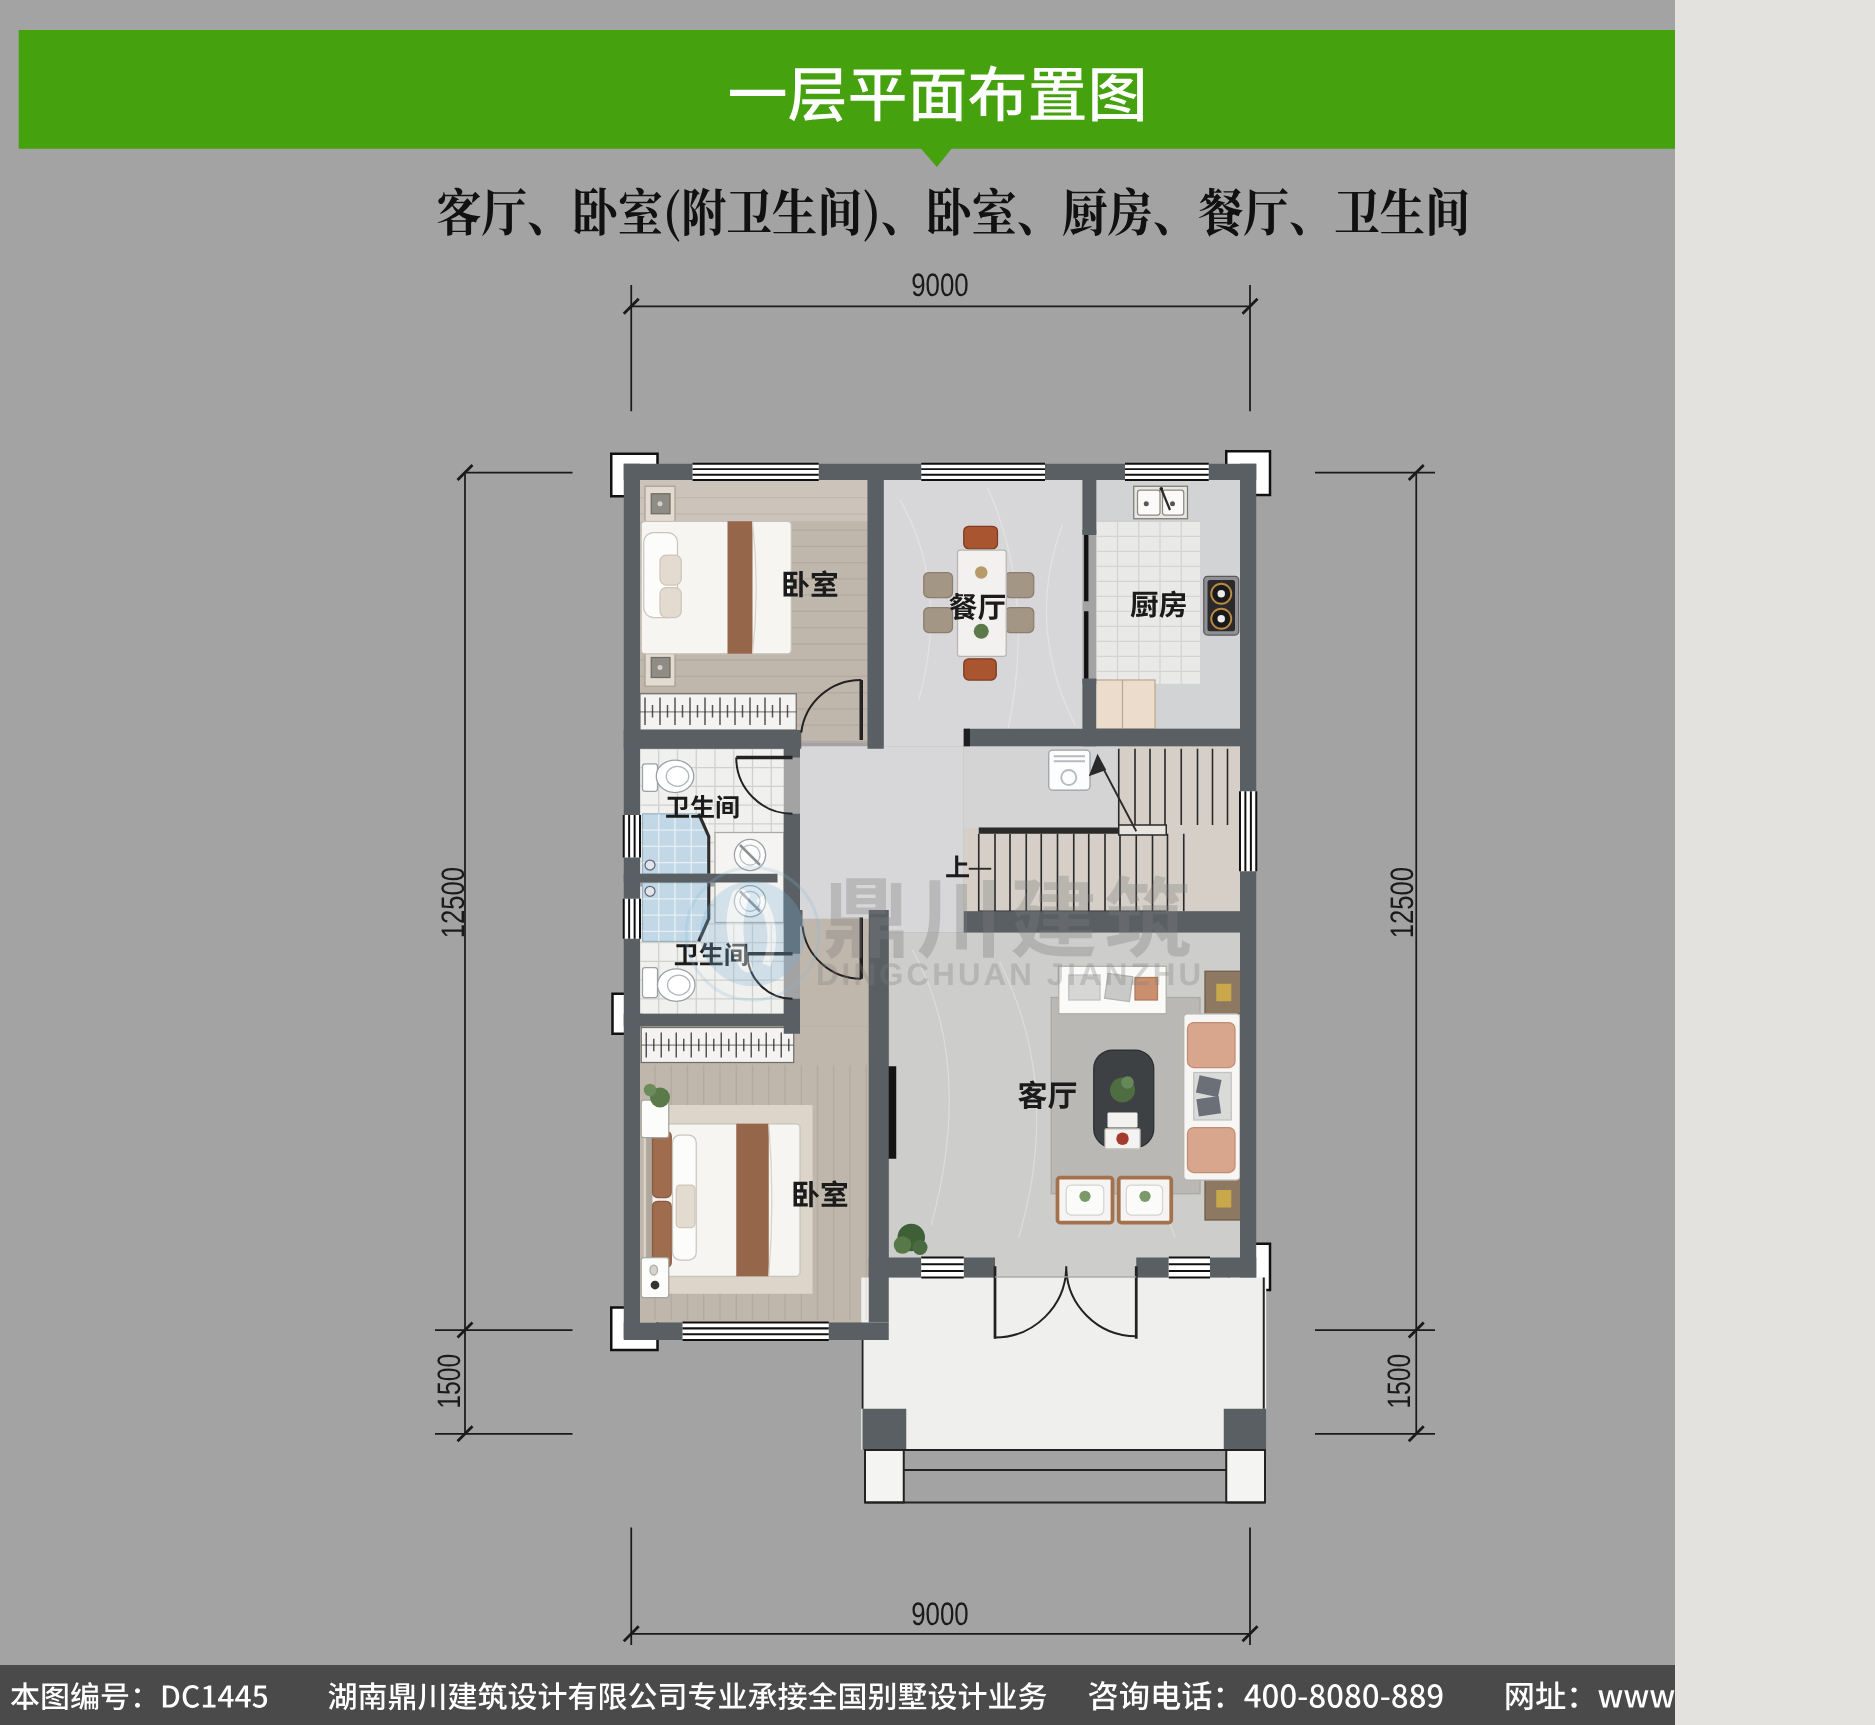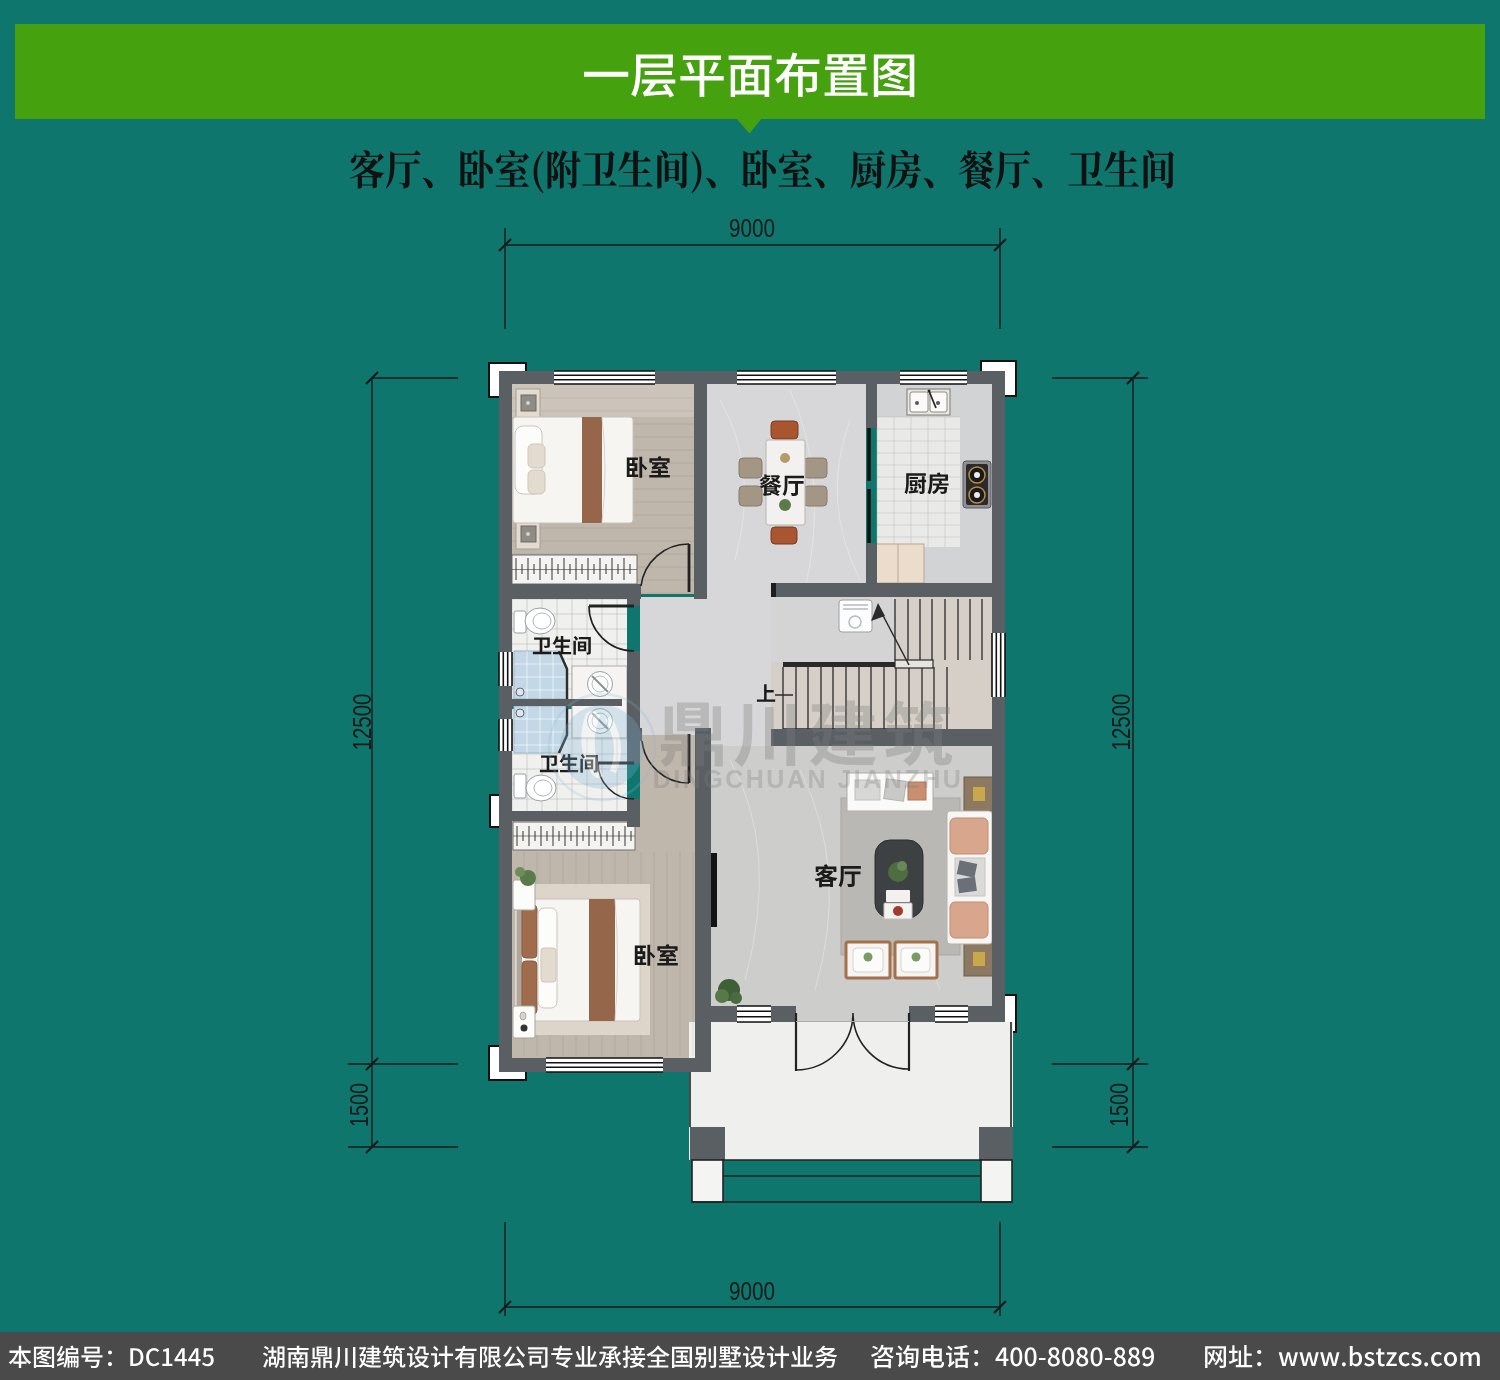--- a/index.html
+++ b/index.html
@@ -1,15 +1,15 @@
 <!DOCTYPE html>
 <html><head><meta charset="utf-8">
 <style>
 html,body{margin:0;padding:0;background:#e4e2de;}
-.page{position:relative;width:1500px;height:1380px;background:#0f766e;overflow:hidden;font-family:"Liberation Sans",sans-serif;}
+.page{position:relative;width:1340px;height:1380px;background:#a3a3a3;overflow:hidden;font-family:"Liberation Sans",sans-serif;}
 </style></head>
 <body>
 <div class="page">
 <svg width="1500" height="1380" viewBox="0 0 1500 1380" style="position:absolute;left:0;top:0">
 <defs>
         <pattern id="spk" width="8" height="8" patternUnits="userSpaceOnUse">
           <rect width="8" height="8" fill="#efefed"></rect>
           <circle cx="2" cy="3" r="0.9" fill="#dddddb"></circle>
           <circle cx="6" cy="6.5" r="0.8" fill="#e4e4e2"></circle>
           <circle cx="4.5" cy="1" r="0.6" fill="#e8e8e6"></circle>

